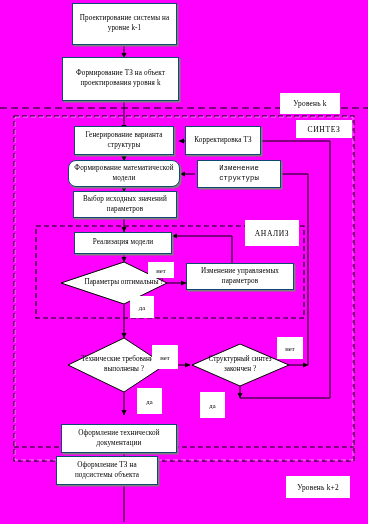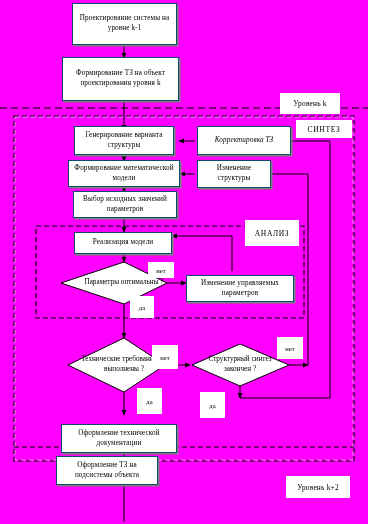--- a/index.html
+++ b/index.html
@@ -151,31 +151,31 @@
       <path d="M14,447 L354,447" stroke="#000000" stroke-width="1.1" stroke-dasharray="5,3"></path>
     </g>
   </svg>
 
   <div class="node" style="left:72px;top:3px;width:105px;height:42px;">Проектирование системы на уровне k-1</div>
 
   <div class="node" style="left:62px;top:57px;width:117px;height:44px;">Формирование ТЗ на объект проектирования уровня k</div>
 
   <div class="node" style="left:74px;top:126px;width:100px;height:29px;">Генерирование варианта структуры</div>
 
-  <div class="node" style="left:197px;top:126px;width:94px;height:29px;font-style:italic;">Корректировка ТЗ</div>
-
-  <div class="node" style="left:68px;top:160px;width:112px;height:27px;">Формирование математической модели</div>
-
-  <div class="node" style="left:197px;top:160px;width:74px;height:28px;">Изменение структуры</div>
+  <div class="node" style="left:185px;top:126px;width:76px;height:29px;">Корректировка ТЗ</div>
+
+  <div class="node" style="left:68px;top:160px;width:112px;height:27px;border-radius:8px;">Формирование математической модели</div>
+
+  <div class="node" style="left:197px;top:160px;width:84px;height:28px;font-family:Liberation Mono, monospace;">Изменение структуры</div>
 
   <div class="node" style="left:74px;top:232px;width:98px;height:22px;">Реализация модели</div>
 
   <div class="node" style="left:73px;top:191px;width:104px;height:27px;">Выбор исходных значений параметров</div>
 
-  <div class="node" style="left:186px;top:275px;width:108px;height:27px;">Изменение управляемых параметров</div>
+  <div class="node" style="left:186px;top:263px;width:108px;height:27px;">Изменение управляемых параметров</div>
 
   <div class="node" style="left:61px;top:424px;width:116px;height:29px;">Оформление технической документации</div>
 
   <div class="node" style="left:56px;top:456px;width:102px;height:29px;">Оформление ТЗ на подсистемы объекта</div>
 
   <div class="diamond-text" style="left:80px;top:268px;width:88px;height:30px;">Параметры оптимальны ?</div>
 
   <div class="diamond-text" style="left:74px;top:342px;width:100px;height:46px;">Технические требования ТЗ выполнены ?</div>
 
   <div class="diamond-text" style="left:194px;top:350px;width:92px;height:30px;">Структурный синтез закончен ?</div>

